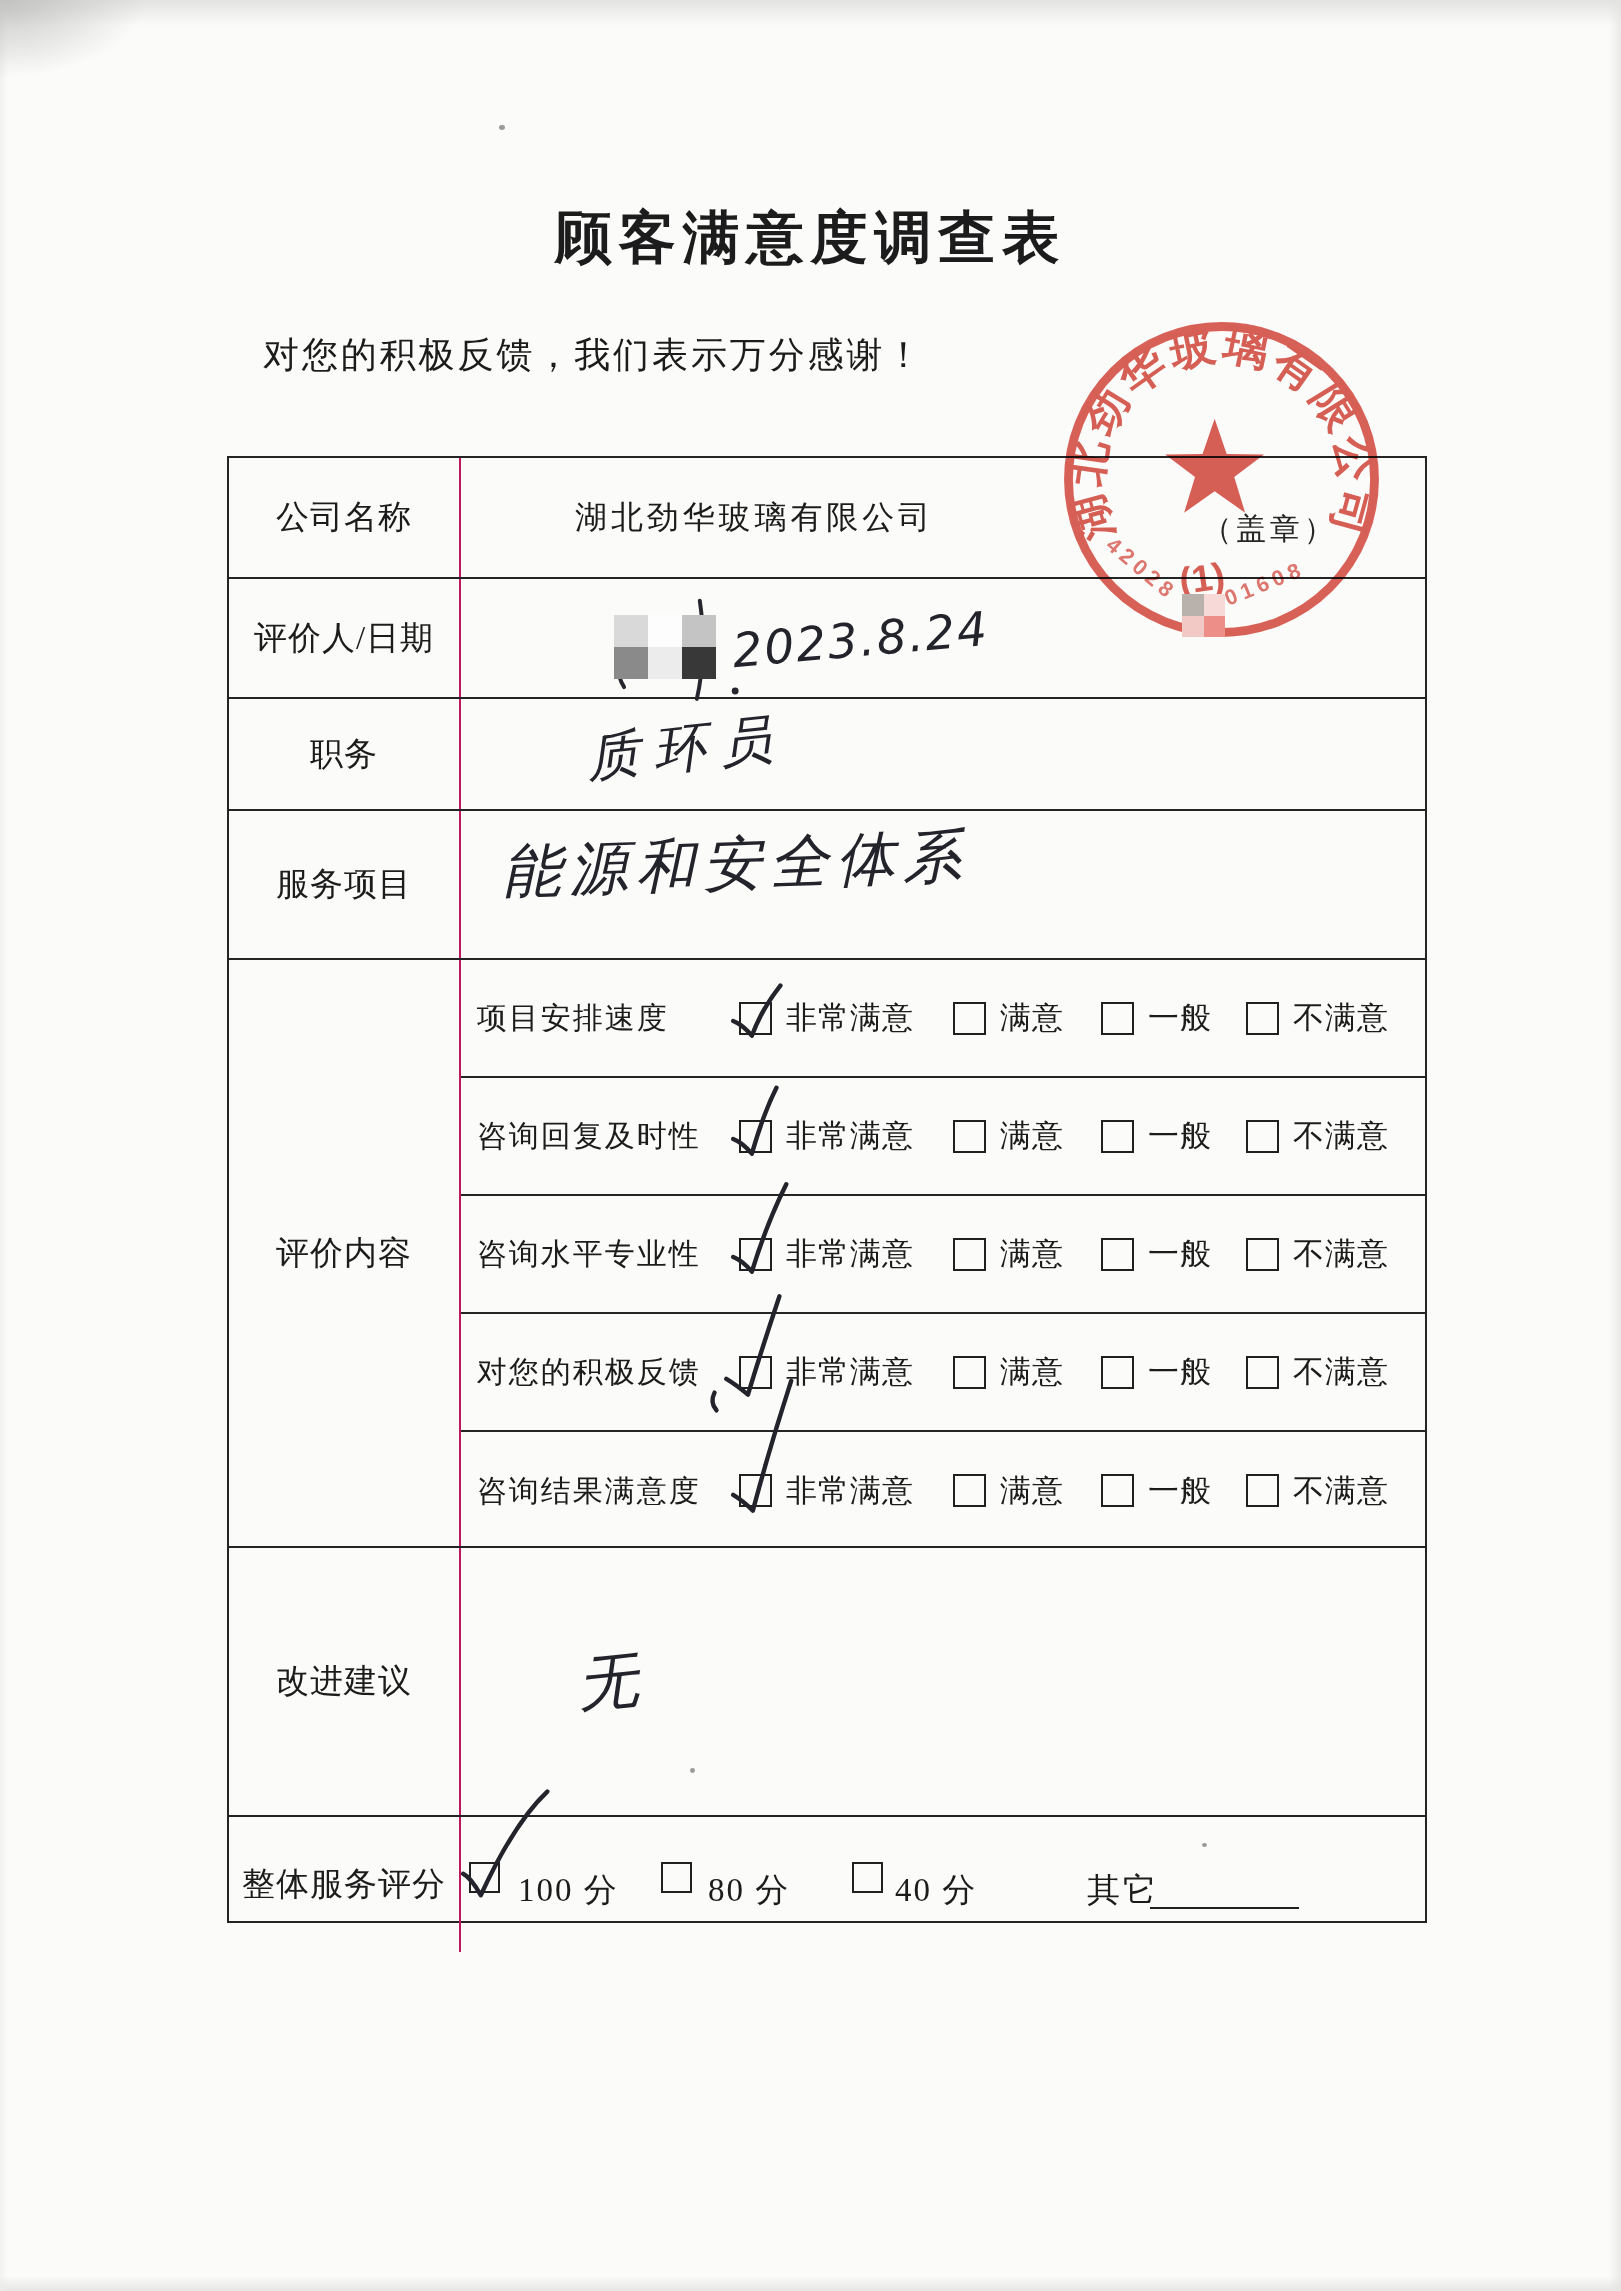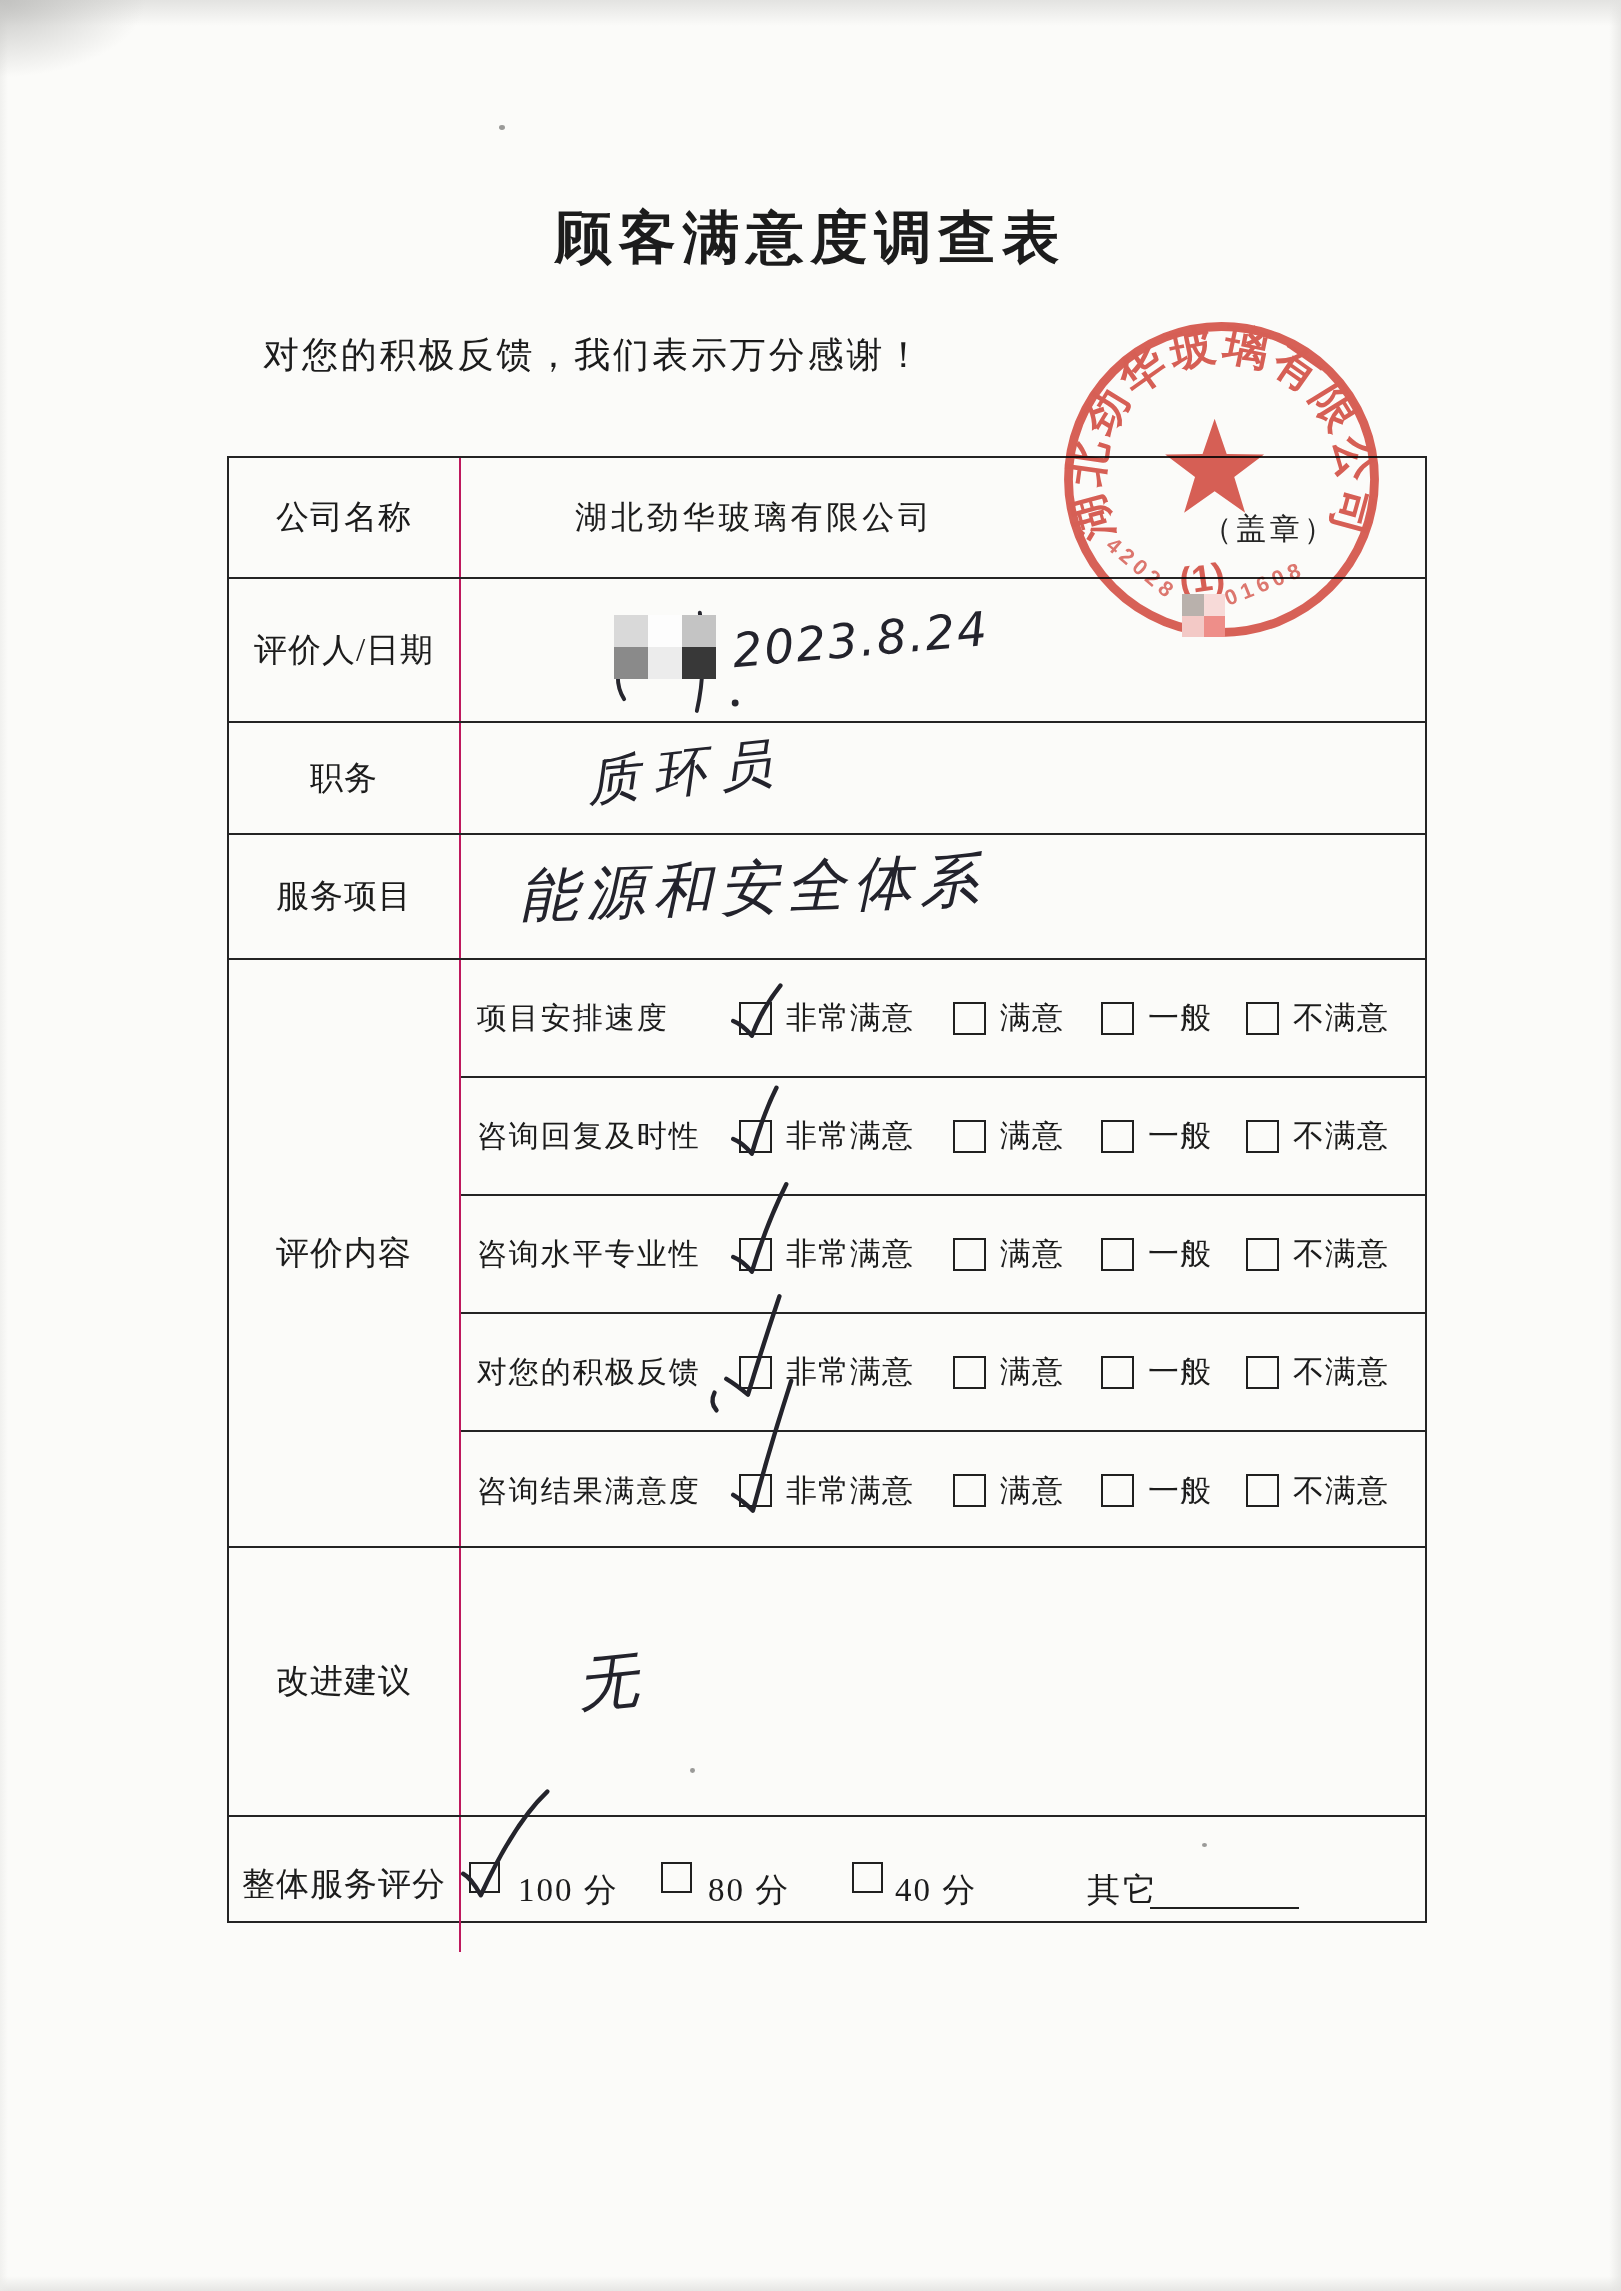--- a/index.html
+++ b/index.html
@@ -24,22 +24,22 @@
 
   
   .tbl{position:absolute;left:227px;top:456px;width:1200px;height:1467px;
     border:2.9px solid #242424;z-index:2;}
   .row{display:flex;border-bottom:2px solid #242424;}
   .row:last-child{border-bottom:none;}
   .lbl{width:232px;border-right:2px solid #be185d;display:flex;align-items:center;
     justify-content:center;font-size:33px;letter-spacing:1px;text-align:center;}
   .cnt{position:relative;flex:1;}
 
-  .h-company{height:121px;} .h-reviewer{height:144px;} .h-position{height:112px;}
-  .h-service{height:125px;gap:17px;} .h-eval{height:588px;} .h-suggest{height:269px;} .h-score{height:135px;}
+  .h-company{height:121px;} .h-reviewer{height:120px;} .h-position{height:112px;}
+  .h-service{height:149px;} .h-eval{height:588px;} .h-suggest{height:269px;} .h-score{height:135px;}
 
   .company-value{position:absolute;left:114px;top:50%;transform:translateY(-50%);
     font-size:32px;letter-spacing:3.9px;white-space:nowrap;}
   .stamp-note{position:absolute;left:741px;top:51px;font-size:30px;letter-spacing:3.9px;color:#262626;}
 
   .sub{position:relative;height:118px;border-bottom:2px solid #242424;}
   .sub:last-child{border-bottom:none;}
   .rlab{position:absolute;left:15.7px;top:50%;transform:translateY(-50%);
     font-size:30px;letter-spacing:2px;white-space:nowrap;}
   .cb{position:absolute;top:42px;width:33px;height:33px;border:2.9px solid #202020;background:transparent;}

